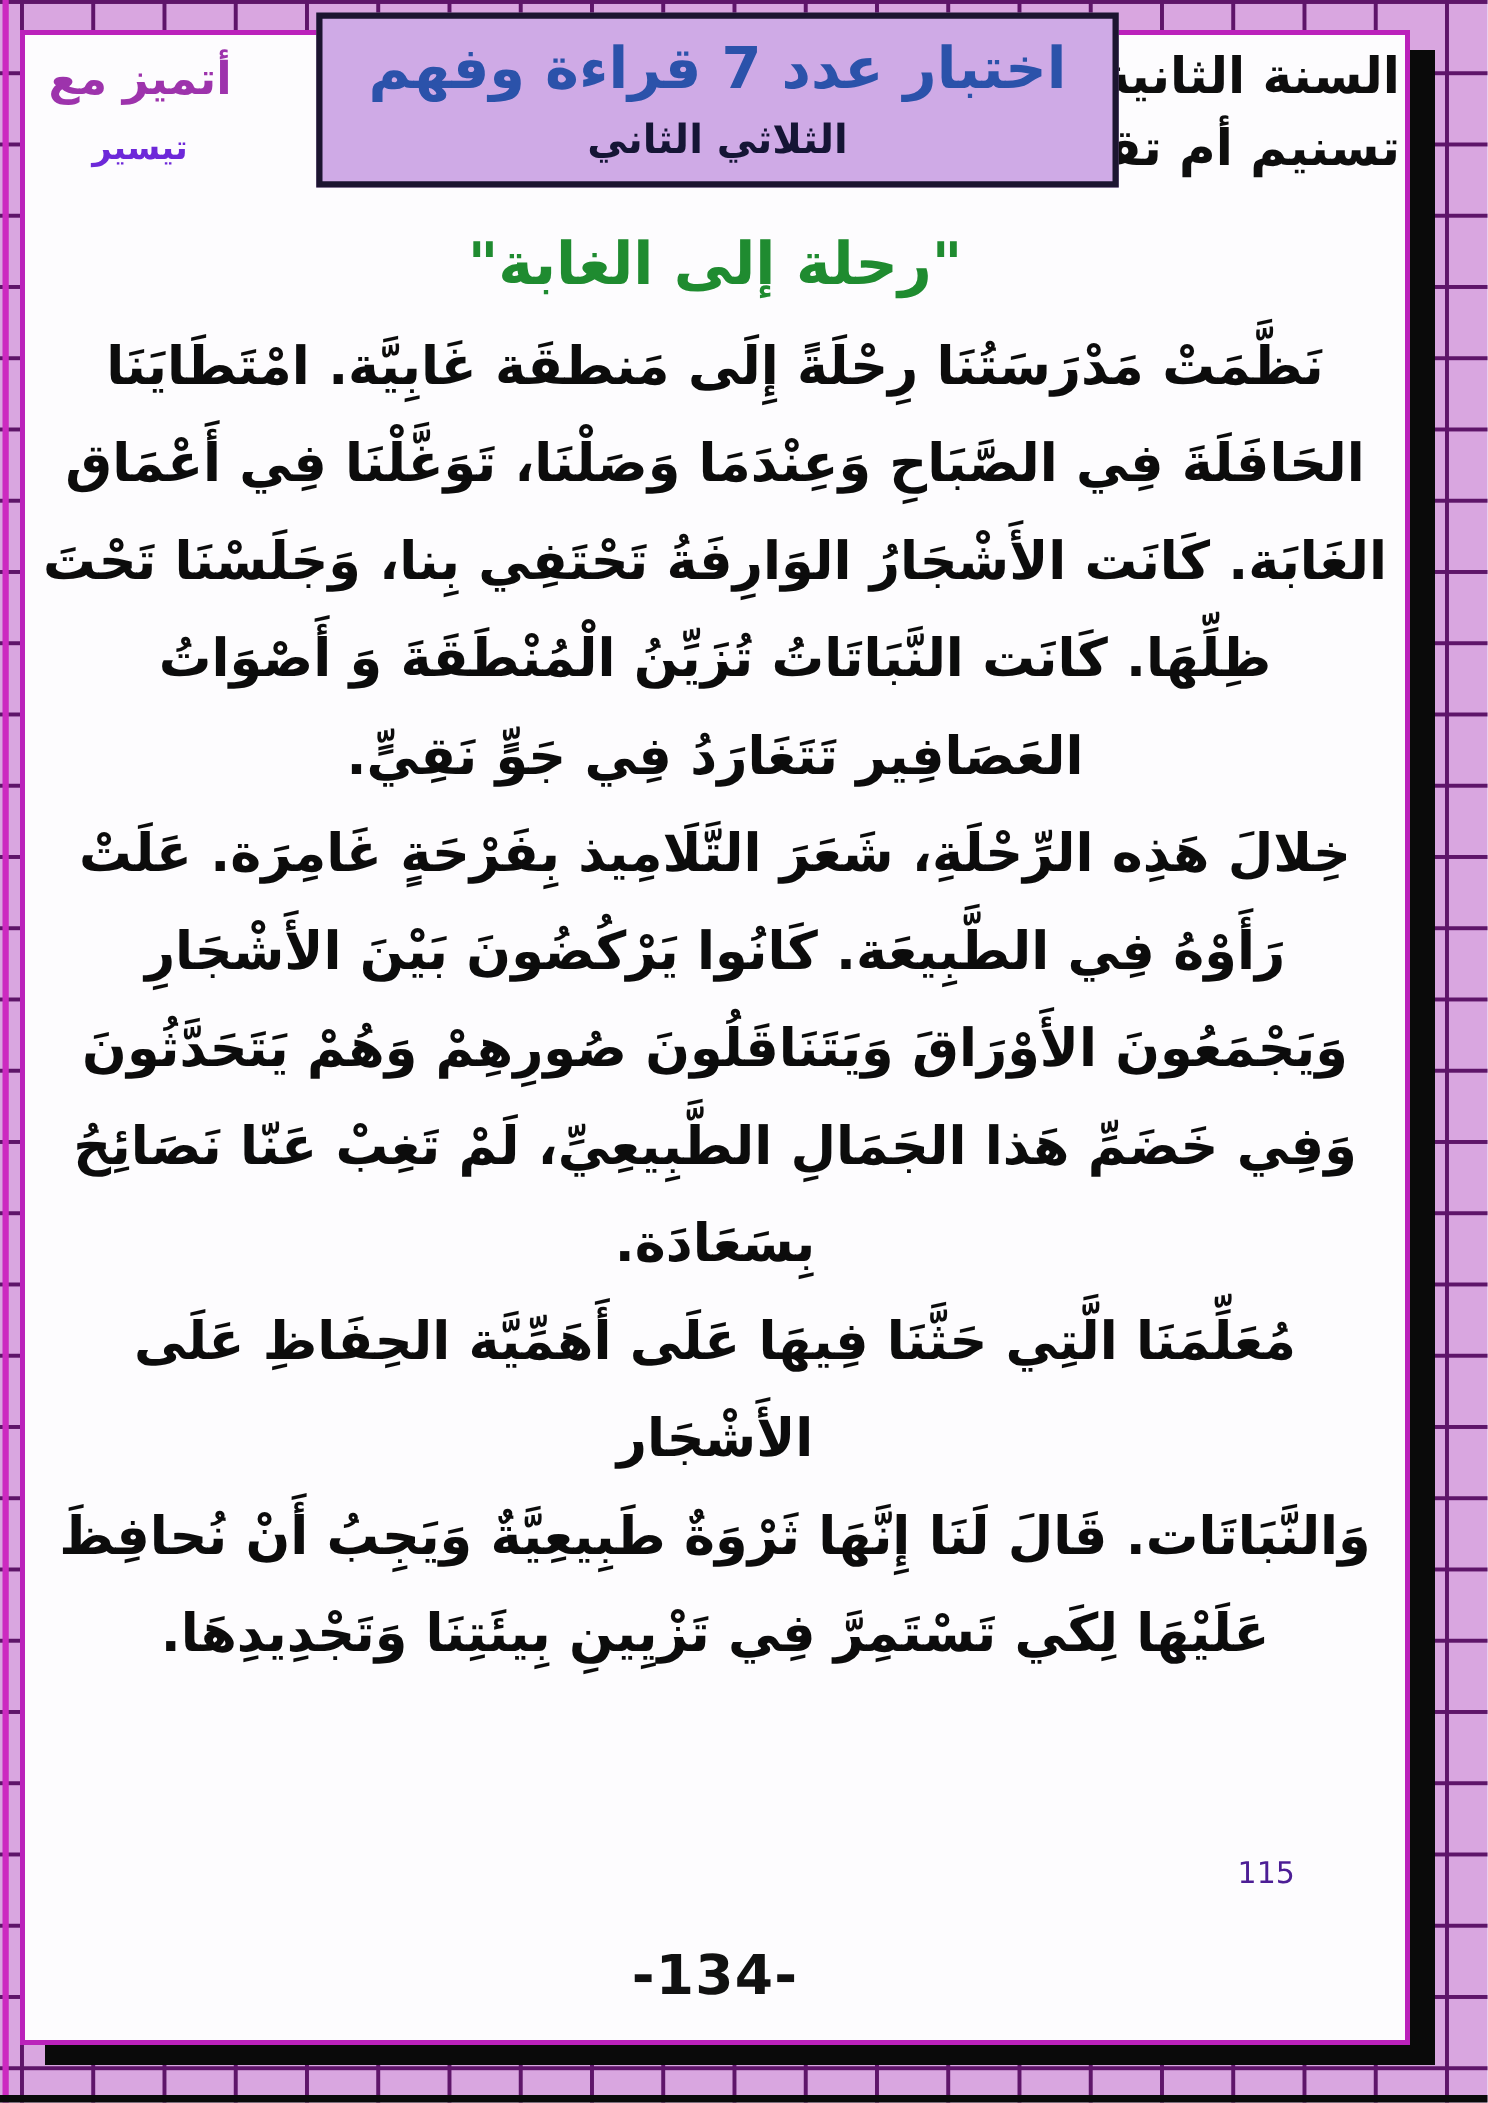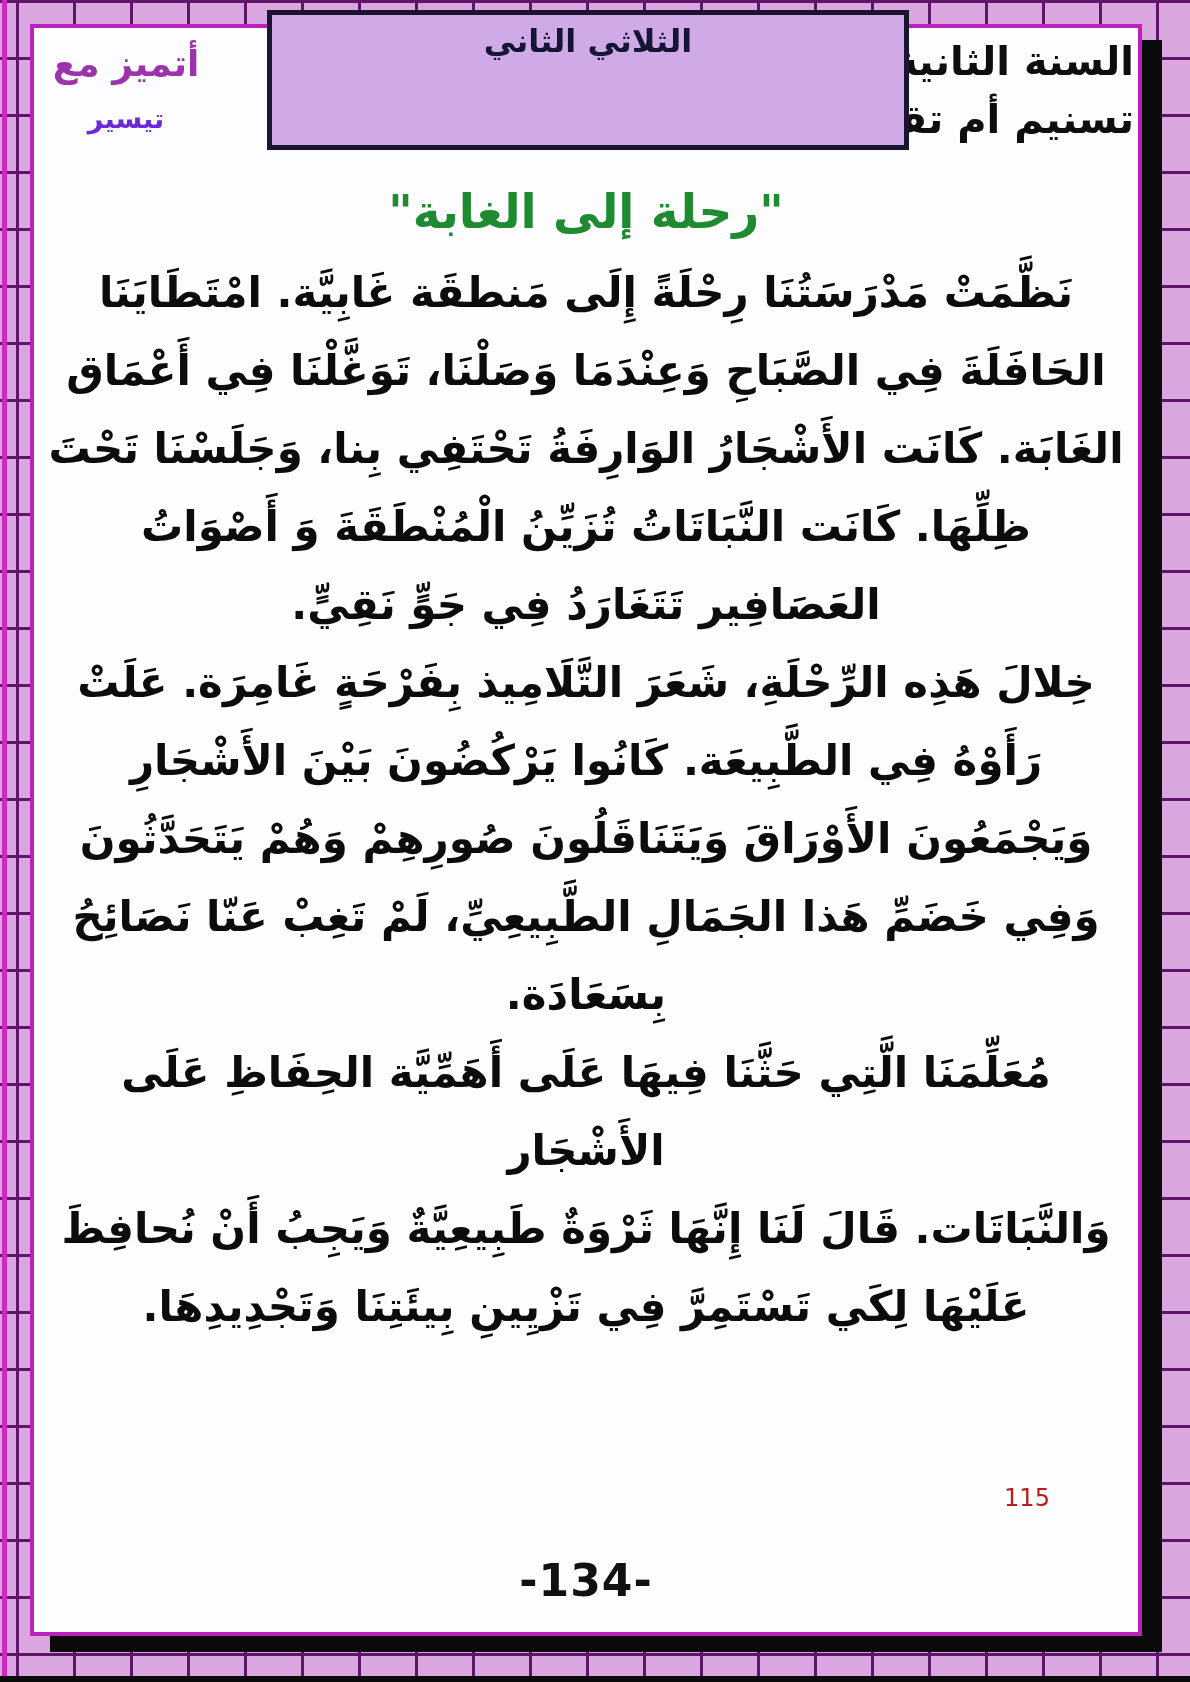--- a/index.html
+++ b/index.html
@@ -17,21 +17,21 @@
   }
   .left-margin-line {
     position: absolute; left: 2px; top: 0; width: 5px; height: 100%;
     background: #cc2ac0; z-index: 0;
   }
   .bottom-border-strip {
     position: absolute; left: 0; right: 0; bottom: 0; height: 6px;
     background: #0a0a0a; z-index: 3;
   }
   .page {
-    position: absolute; left: 30px; top: 24px;
+    position: absolute; left: 16px; top: 24px;
     width: 1112px; height: 1612px;
     background: #fdfcfe;
     border: 4px solid #bb22bb;
     box-shadow: 20px 16px 0 #0a0a0a;
     z-index: 1;
   }
   .brand {
     position: absolute; left: 6px; top: 10px; width: 172px;
     text-align: center; font-weight: bold; direction: rtl;
   }
@@ -63,36 +63,37 @@
   }
   .page-number {
     position: absolute; bottom: 26px; left: 0; right: 0;
     text-align: center;
     font-size: 44px; font-weight: bold; color: #111;
     letter-spacing: 1px;
   }
   .corner-number {
     position: absolute; top: 1456px; left: 958px; width: 70px;
     text-align: center;
-    font-size: 24px; color: #b91c1c;
+    font-size: 24px; color: #4c1d95;
   }
 </style>
 </head>
 <body>
 
 <div class="left-margin-line"></div>
 
 <div class="page">
 
   <div class="brand">
     <div class="brand-top">أتميز مع</div>
     <div class="brand-bottom">تيسير</div>
   </div>
 
   <div class="exam-box">
+    <div class="exam-title">اختبار عدد 7 قراءة وفهم</div>
     <div class="exam-term">الثلاثي الثاني</div>
   </div>
 
   <div class="school">
     <div>السنة الثانية</div>
     <div>تسنيم أم تقي</div>
   </div>
 
   <div class="lesson-title">"رحلة إلى الغابة"</div>
 

